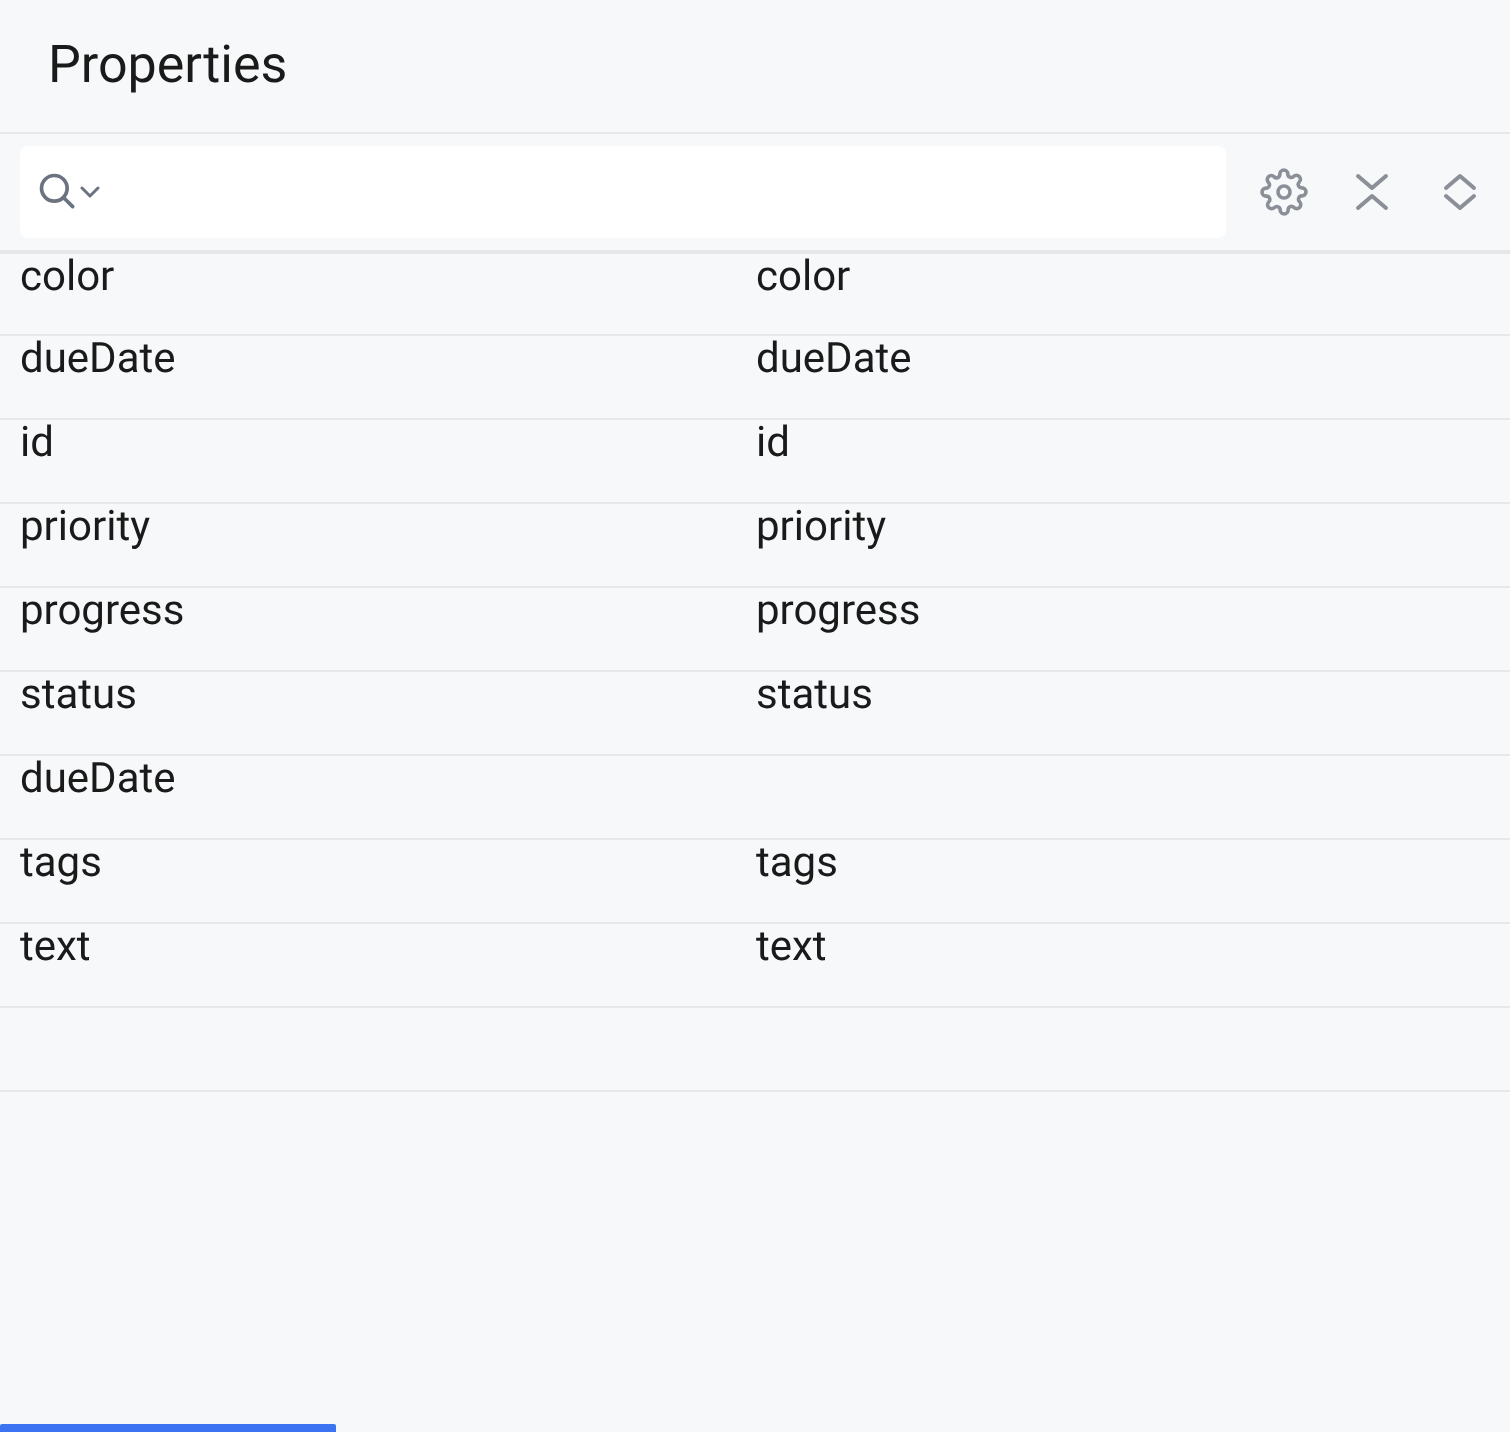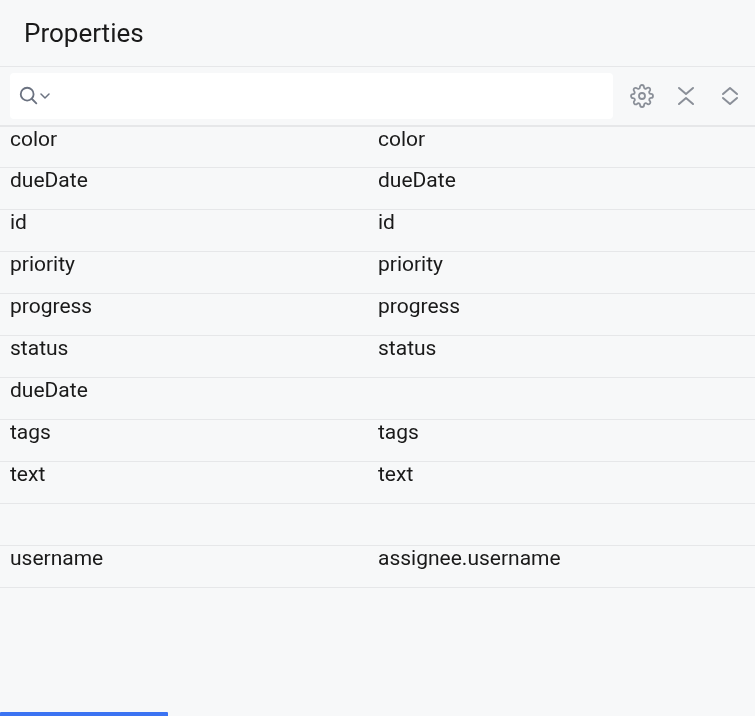--- a/index.html
+++ b/index.html
@@ -225,19 +225,15 @@
     <div class="grid-row">
       <div class="cell cell-key">tags</div>
       <div class="cell cell-val">tags</div>
     </div>
     <div class="grid-row">
       <div class="cell cell-key">text</div>
       <div class="cell cell-val">text</div>
     </div>
     <div class="grid-row">
     </div>
-    <div class="grid-row">
-      <div class="cell cell-key">username</div>
-      <div class="cell cell-val">assignee.username</div>
-    </div>
   </div>
 
 </div>
 
 </body></html>

